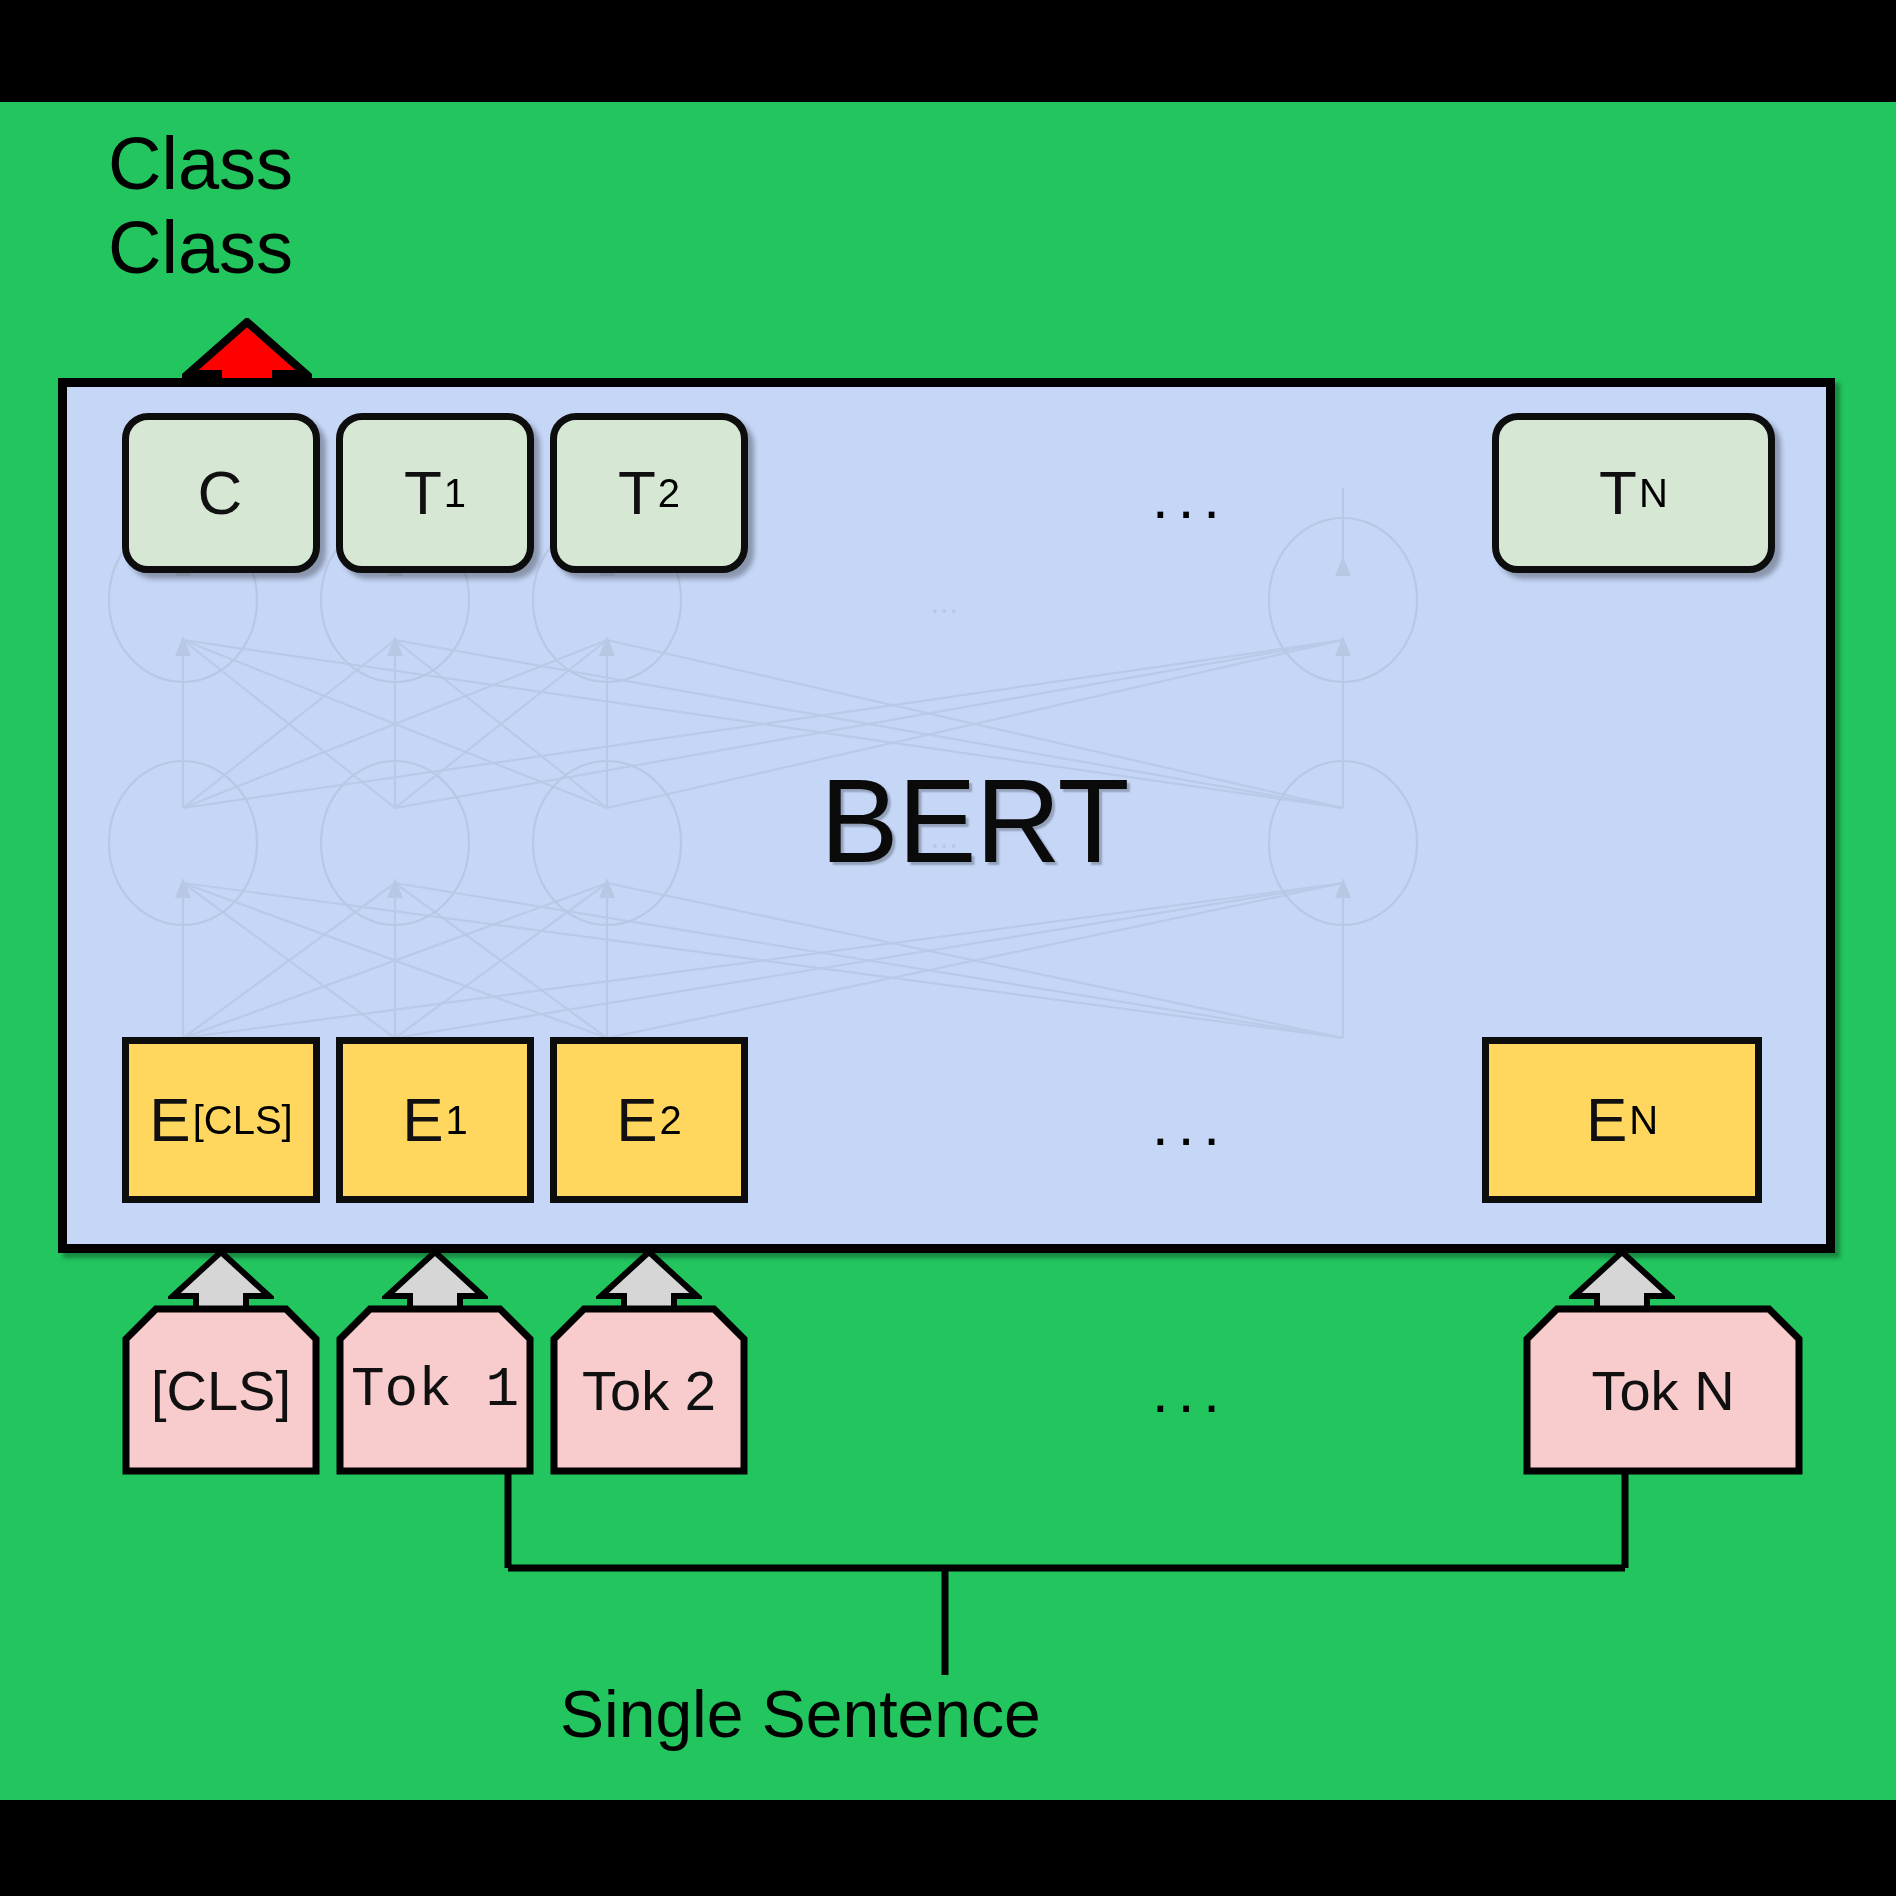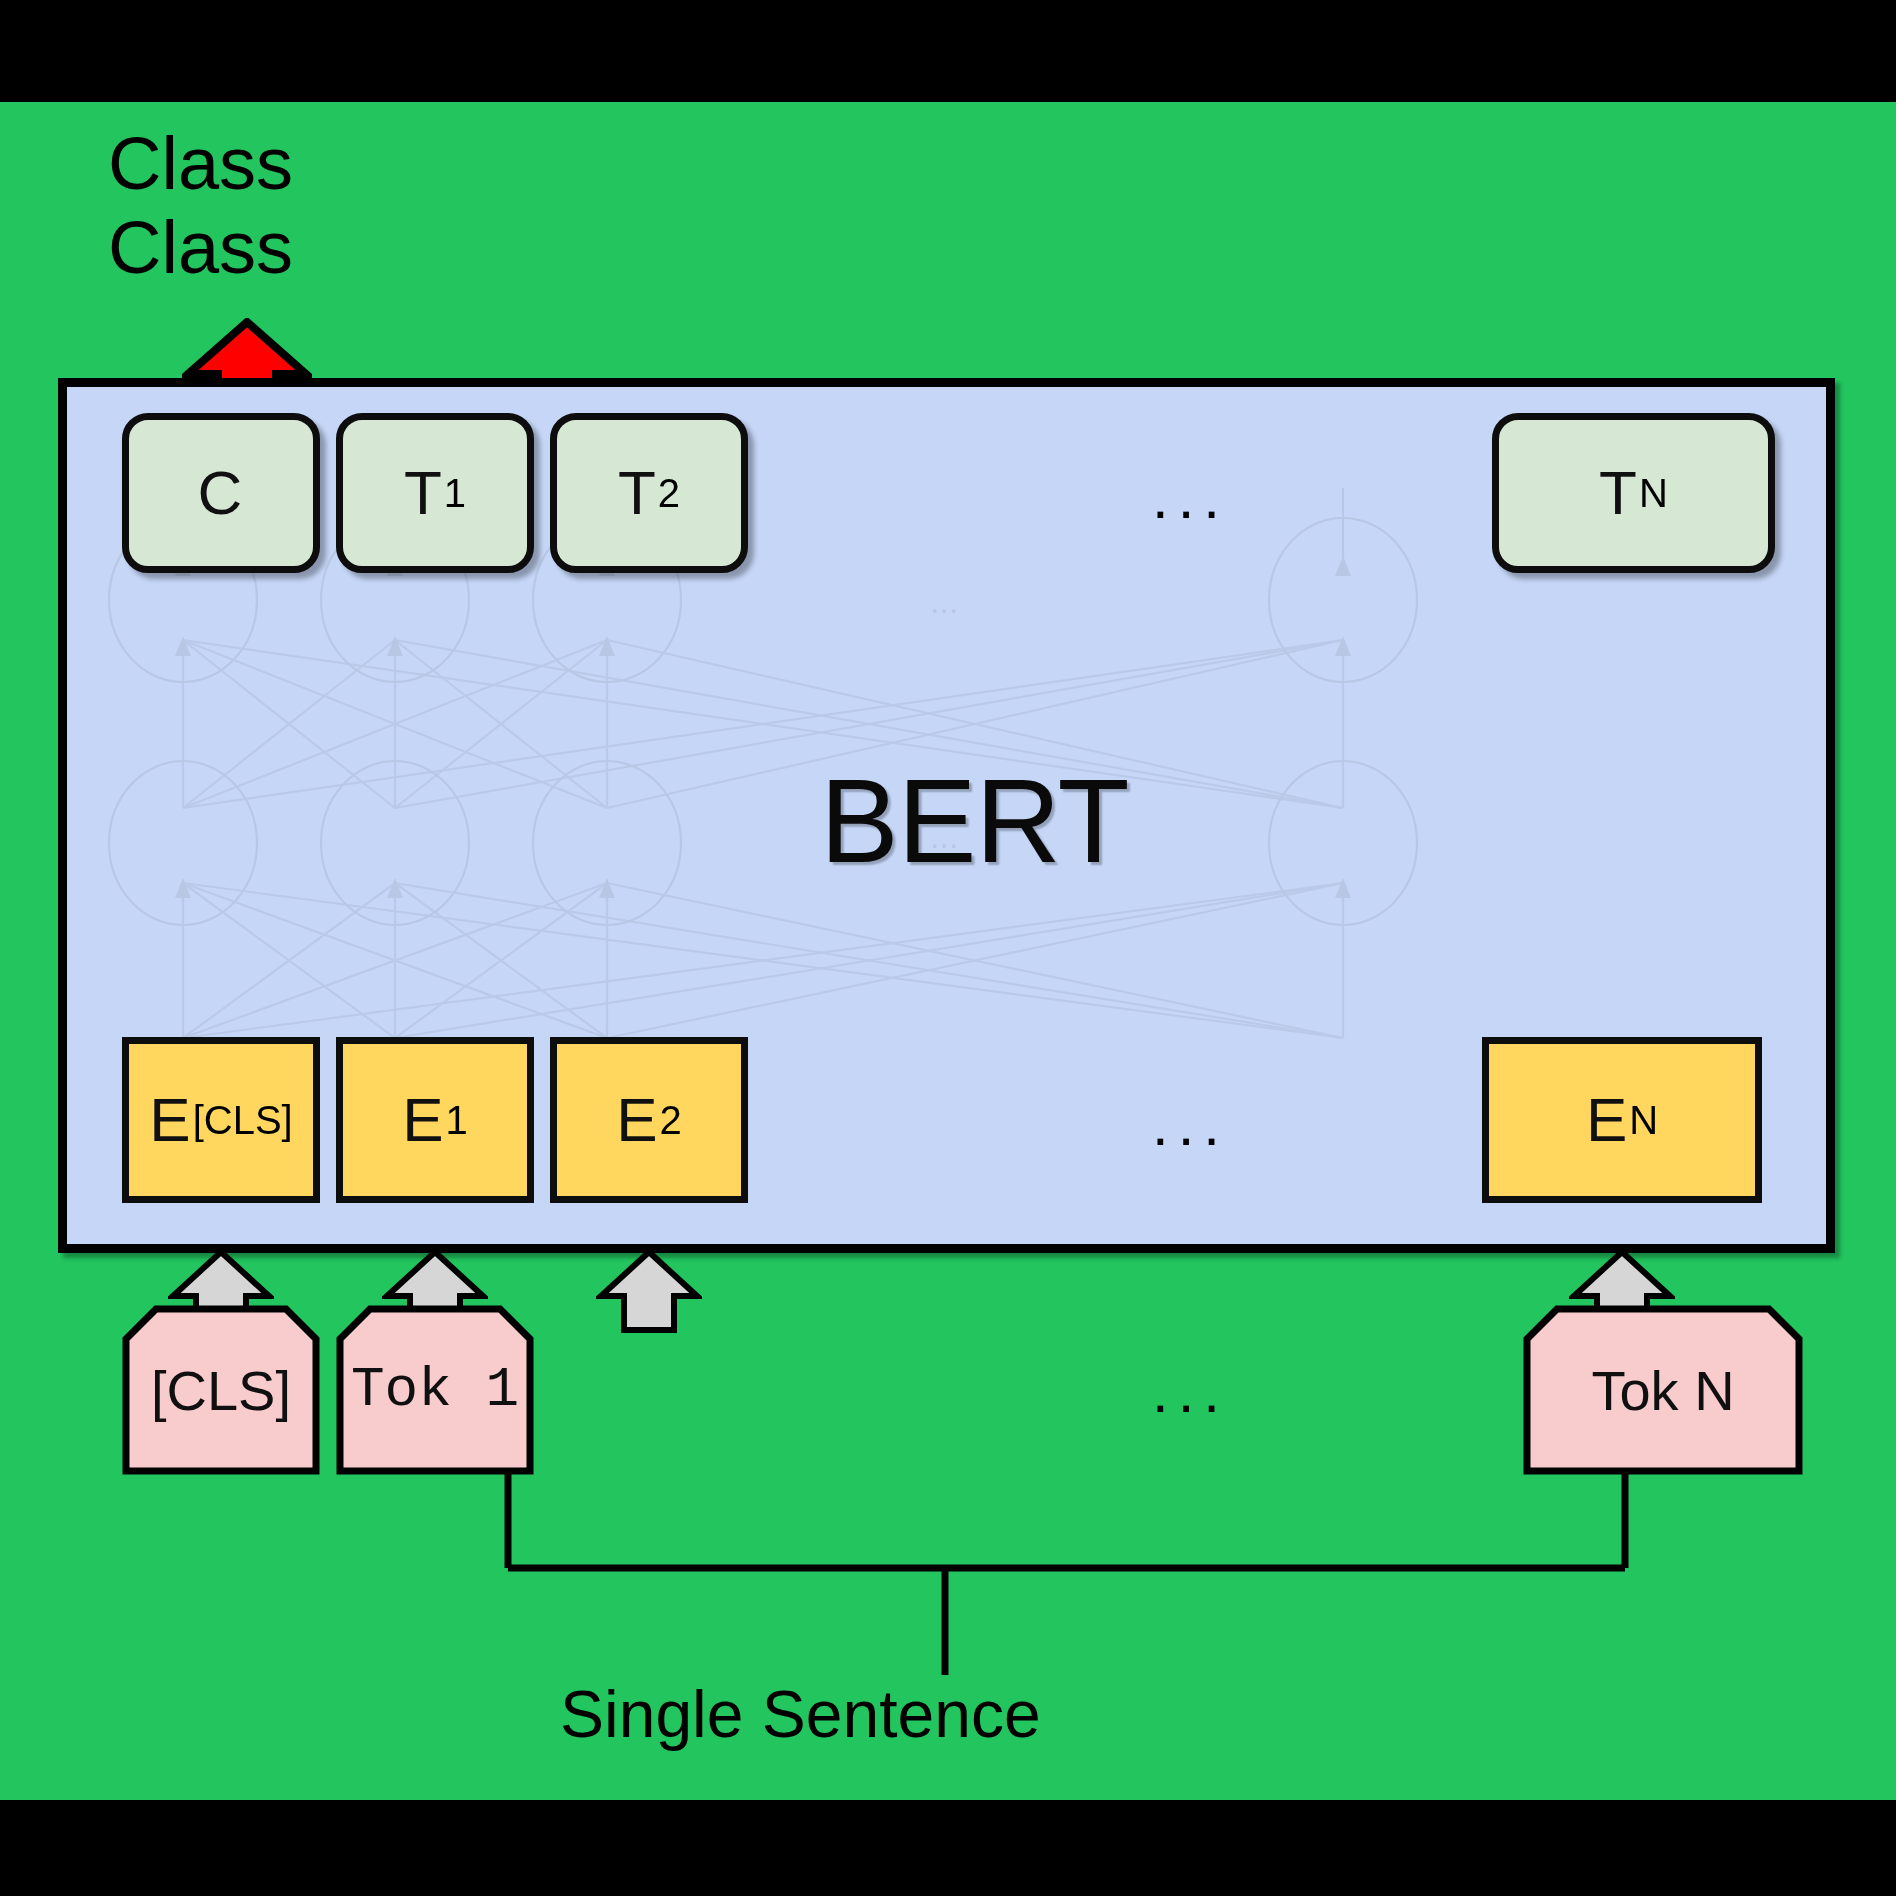--- a/index.html
+++ b/index.html
@@ -224,20 +224,26 @@
     <span class="lbl">[CLS]</span>
   </div>
 
   <div class="tokbox" style="left:336px;top:1305px;width:198px;font-family:Liberation Mono, monospace;">
     <svg width="198" height="170" viewBox="0 0 198 170" preserveAspectRatio="none">
       <polygon points="34,4 164,4 194,34 194,166 4,166 4,34" fill="#f8cccc" stroke="#000000" stroke-width="7" stroke-linejoin="miter" vector-effect="non-scaling-stroke"></polygon>
     </svg>
     <span class="lbl">Tok 1</span>
   </div>
 
+  <div class="tokbox" style="left:550px;top:1305px;width:198px;">
+    <svg width="198" height="170" viewBox="0 0 198 170" preserveAspectRatio="none">
+      <polygon points="34,4 164,4 194,34 194,166 4,166 4,34" fill="#f8cccc" stroke="#000000" stroke-width="7" stroke-linejoin="miter" vector-effect="non-scaling-stroke"></polygon>
+    </svg>
+    <span class="lbl">Tok 2</span>
+  </div>
 
   <div class="tokbox" style="left:1483px;top:1305px;width:280px;margin-left:40px;">
     <svg width="280" height="170" viewBox="0 0 280 170" preserveAspectRatio="none">
       <polygon points="34,4 246,4 276,34 276,166 4,166 4,34" fill="#f8cccc" stroke="#000000" stroke-width="7" stroke-linejoin="miter" vector-effect="non-scaling-stroke"></polygon>
     </svg>
     <span class="lbl">Tok N</span>
   </div>
 
   <div class="dots" style="left:1152px;top:1362px;">...</div>
 

